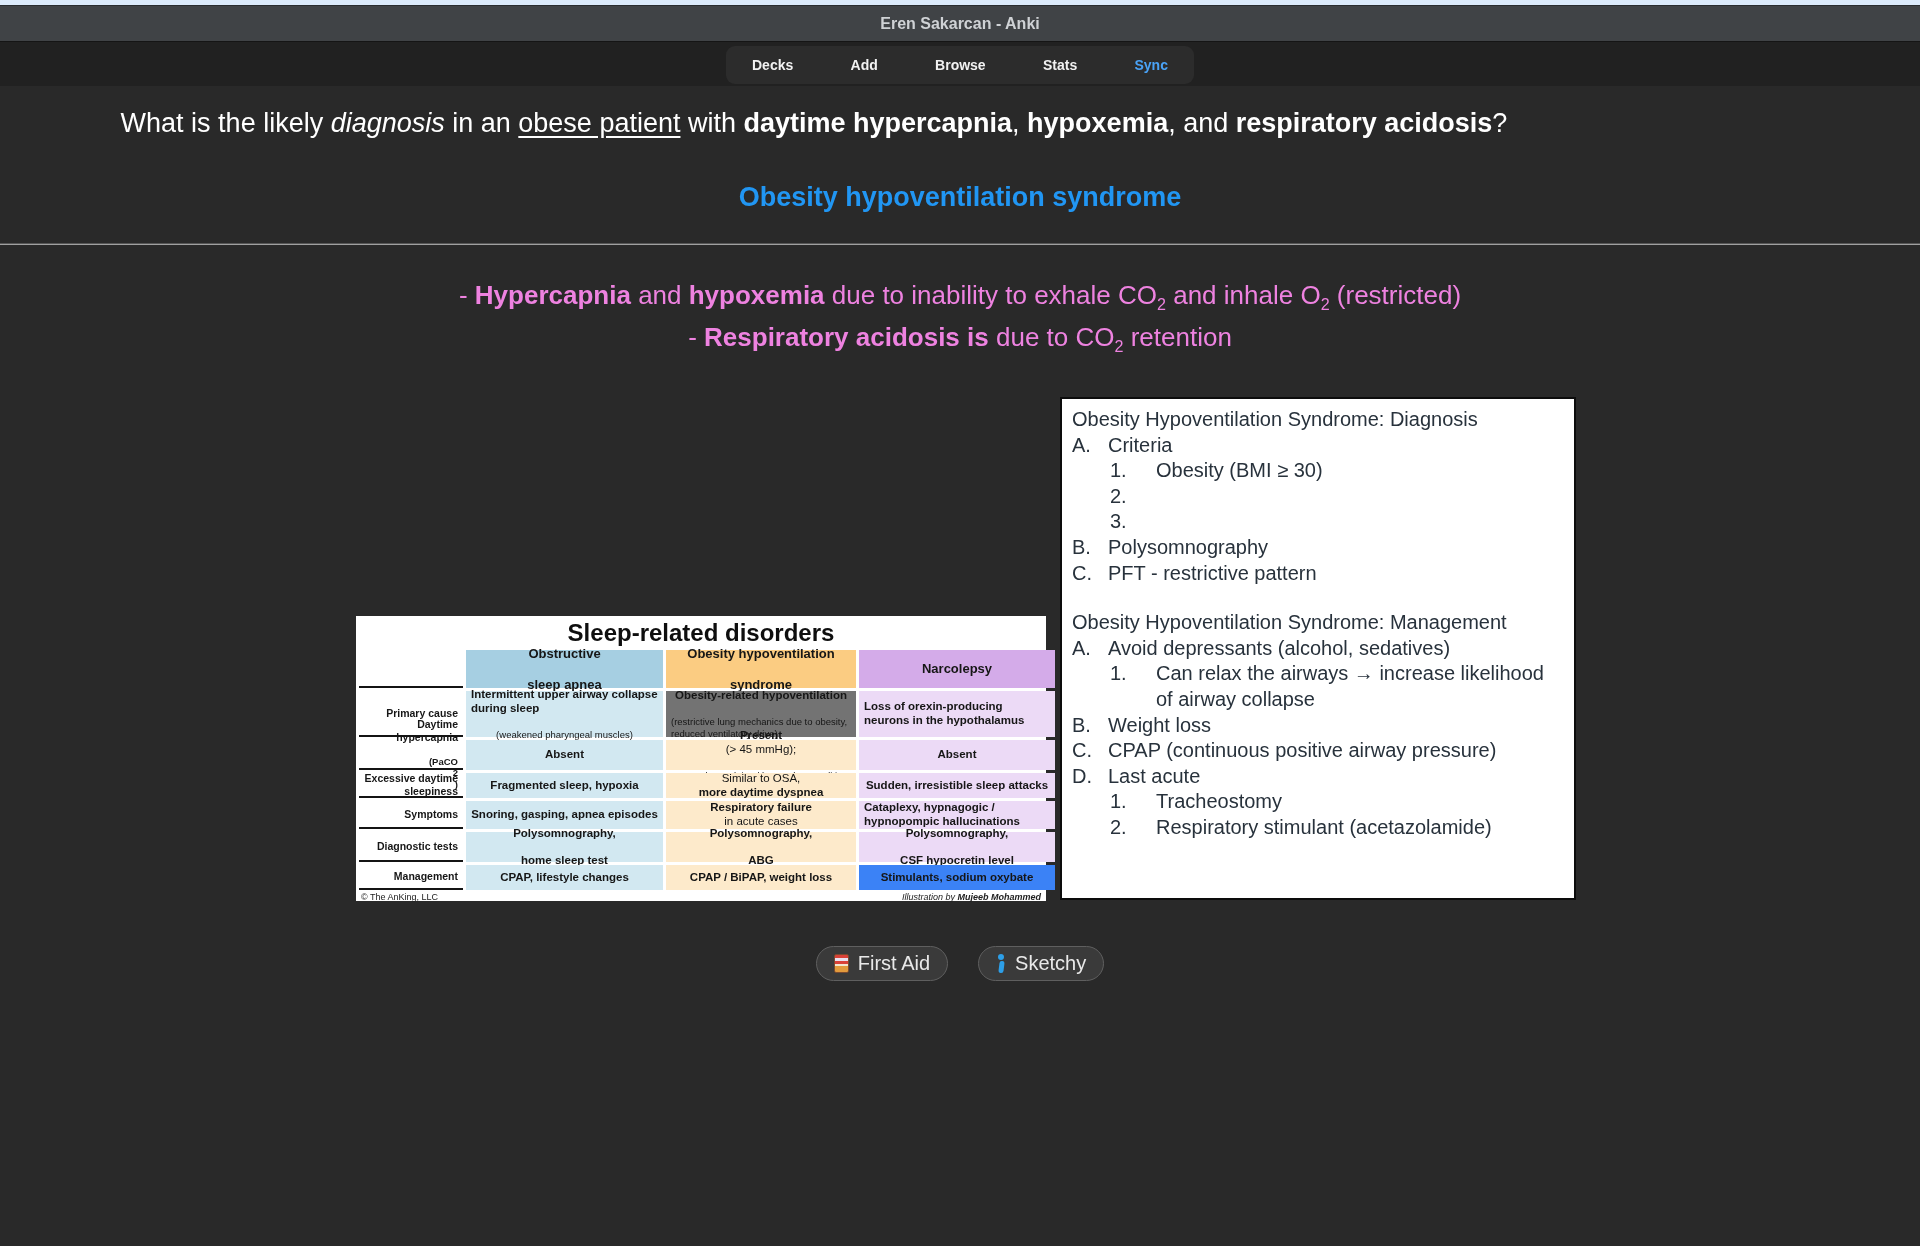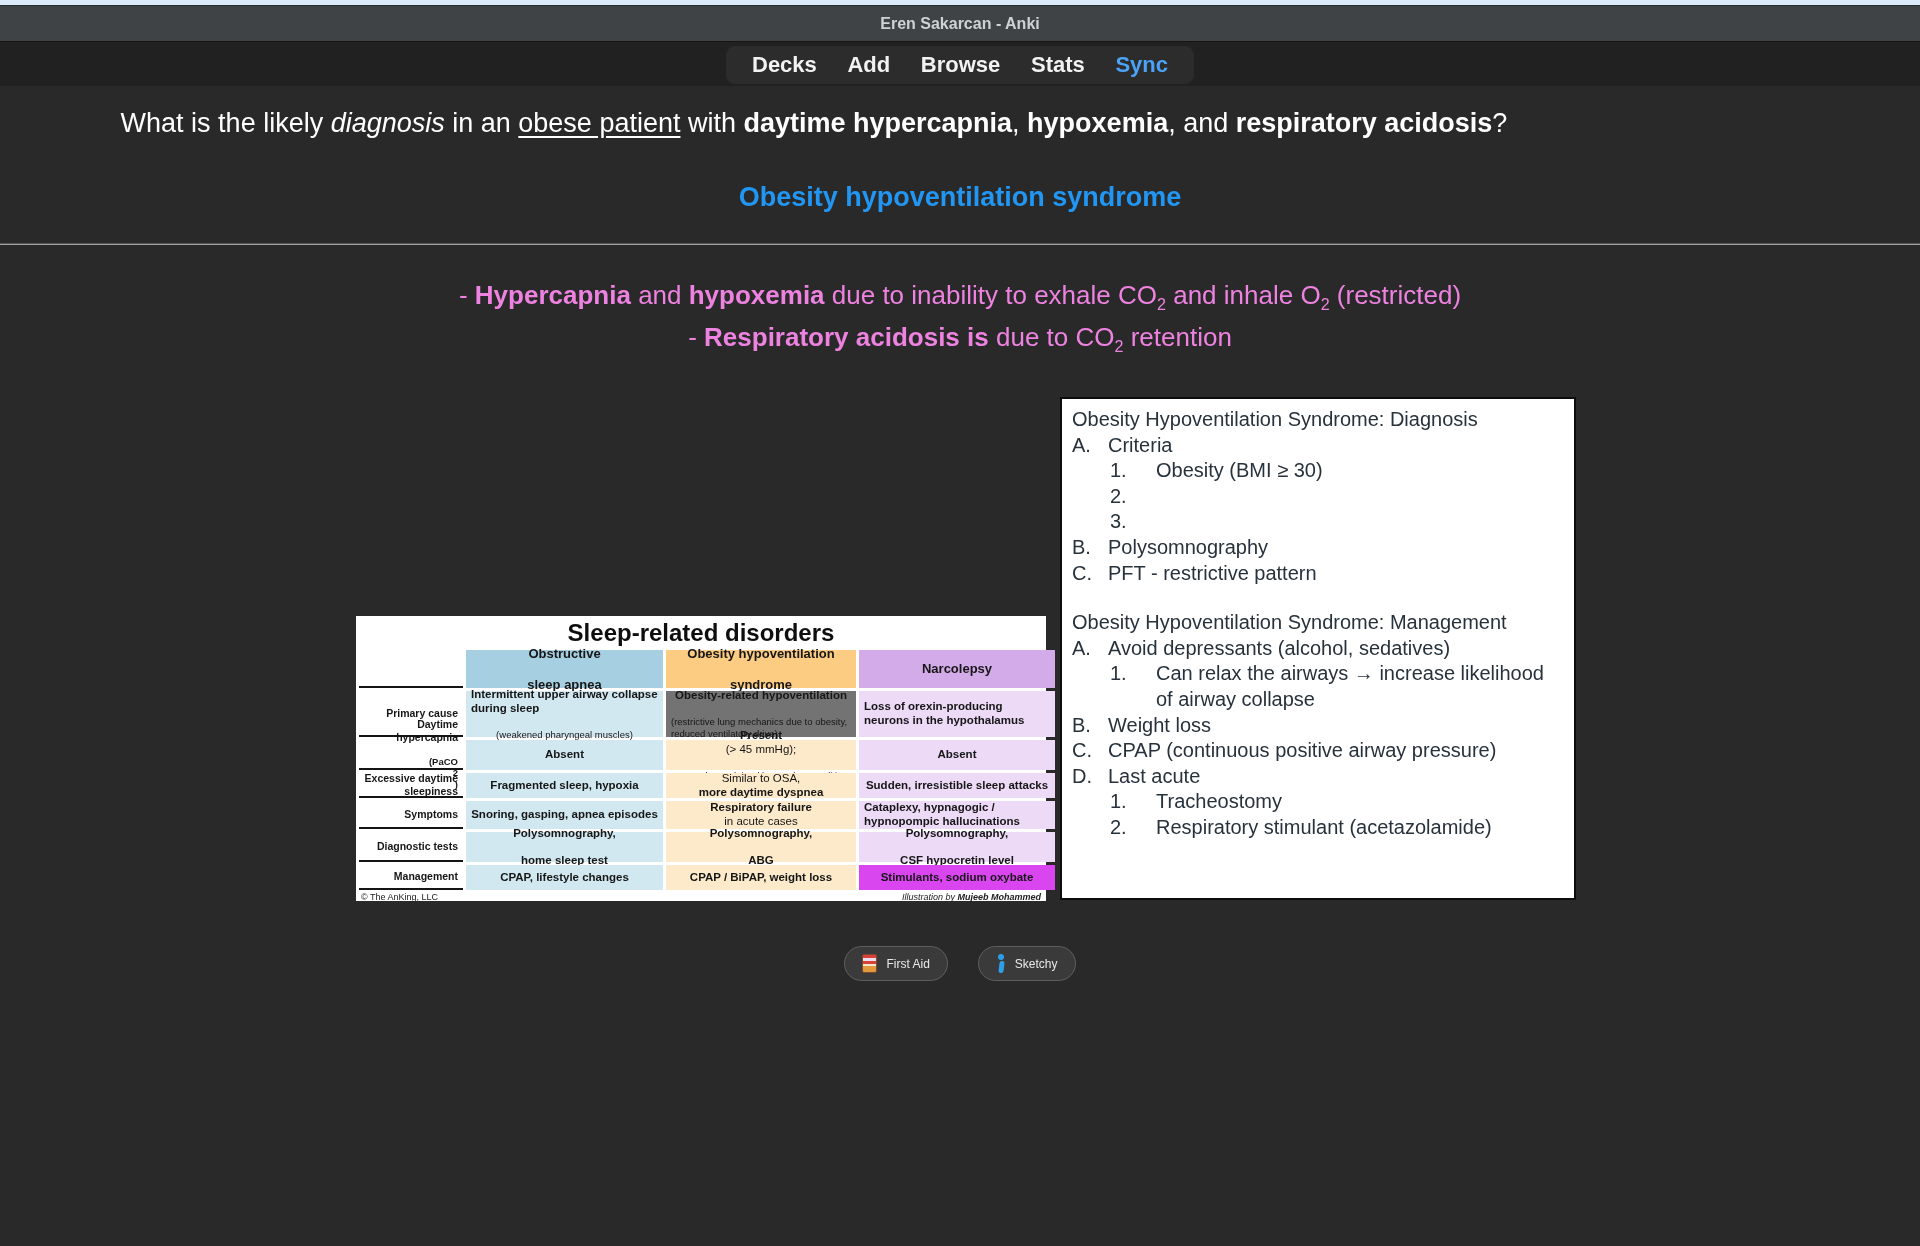--- a/index.html
+++ b/index.html
@@ -5,21 +5,21 @@
   * { margin:0; padding:0; box-sizing:border-box; }
   html,body { width:1920px; height:1246px; }
   body { background:#292929; font-family:"Liberation Sans", sans-serif; overflow:hidden; position:relative; }
 
   .top-strip { position:absolute; left:0; top:0; width:1920px; height:6px; background:#dcebfb; border-bottom:1px solid #2a2d30; }
   .titlebar { position:absolute; left:0; top:6px; width:1920px; height:36px; background:#404346; border-bottom:1px solid #151515; display:flex; align-items:center; justify-content:center; }
   .titlebar span { color:#cfd2d5; font-size:16px; font-weight:bold; }
 
   .navbar { position:absolute; left:0; top:42px; width:1920px; height:44px; background:#212121; }
   .nav-pill { position:absolute; left:726px; top:4px; width:468px; height:38px; background:#2c2c2c; border-radius:9px; display:flex; align-items:center; justify-content:space-between; padding:0 26px; }
-  .nav-item { color:#f2f2f2; font-size:22px; font-weight:bold; cursor:pointer; background:none; border:none; font-family:inherit; }
+  .nav-item { color:#f2f2f2; font-size:14px; font-weight:bold; cursor:pointer; background:none; border:none; font-family:inherit; }
   .nav-item.active { color:#4aa3f7; }
 
   .question { position:absolute; top:108px; left:0; width:1628px; text-align:center; color:#ffffff; font-size:27px; }
   .answer { position:absolute; top:182px; left:0; width:1920px; text-align:center; font-size:27px; font-weight:bold; }
   .divider { position:absolute; top:243px; left:0; width:1920px; height:2px; background:#a0a0a0; border-top:1px solid #565656; }
   .note { position:absolute; left:0; width:1920px; text-align:center; font-size:26px; }
   .note-1 { top:280px; }
   .note-2 { top:322px; }
   .b { font-weight:bold; }
   .i { font-style:italic; }
@@ -44,21 +44,21 @@
   .slide-panel { position:absolute; left:1060px; top:397px; width:516px; height:503px; background:#ffffff; border:2px solid #0c0c0c; padding:8px 10px 6px 10px; color:#28323c; font-size:20px; line-height:25.6px; }
   .panel-section + .panel-section { margin-top:24px; }
   .p-item { display:flex; }
   .p-item .lab { width:36px; flex:0 0 36px; }
   .p-item .txt { flex:1; }
   .p-child { margin-left:38px; }
   .p-child .lab { width:46px; flex:0 0 46px; }
 
   
   .buttons-row { position:absolute; top:946px; left:0; width:1920px; display:flex; justify-content:center; gap:30px; }
-  .pill-btn { height:35px; display:flex; align-items:center; gap:9px; padding:0 17px; background:#3a3a3a; border:1px solid #5f5f5f; border-radius:18px; color:#e9e9e9; font-size:12px; font-family:inherit; cursor:pointer; }
+  .pill-btn { height:35px; display:flex; align-items:center; gap:9px; padding:0 17px; background:#3a3a3a; border:1px solid #5f5f5f; border-radius:18px; color:#e9e9e9; font-size:20px; font-family:inherit; cursor:pointer; }
   .fa-icon { width:15px; height:19px; border-radius:2px; background:linear-gradient(180deg,#d94138 0 20%,#e8e2f0 20% 34%,#d94138 34% 52%,#f1e6cf 52% 66%,#e29a3c 66% 100%); border:1px solid #7a4a30; }
   .sk-icon { position:relative; width:10px; height:19px; }
   .sk-icon::before { content:''; position:absolute; top:0; left:2px; width:6px; height:6px; border-radius:50%; background:#2d9fe8; }
   .sk-icon::after { content:''; position:absolute; top:7px; left:3px; width:5px; height:12px; border-radius:3px; background:#2d9fe8; transform:rotate(7deg); }
 </style>
 </head>
 <body>
 
 <div class="top-strip"></div>
 
@@ -180,21 +180,21 @@
       </div>
       <div class="cell lbl">
         <span>Management</span>
       </div>
       <div class="cell td" style="background: rgb(210, 232, 241);">
         <span class="b">CPAP, lifestyle changes</span>
       </div>
       <div class="cell td" style="background: rgb(253, 234, 203);">
         <span class="b">CPAP / BiPAP, weight loss</span>
       </div>
-      <div class="cell td" style="background: #d946ef;">
+      <div class="cell td" style="background: #3b82f6;">
         <span class="b">Stimulants, sodium oxybate</span>
       </div>
     </div>
   <div class="table-footer">
     <span>© The AnKing, LLC</span>
     <span class="credit"><span>Illustration by </span><span class="b">Mujeeb Mohammed</span></span>
   </div>
 </div>
 
 <div class="slide-panel" id="slide-panel">

